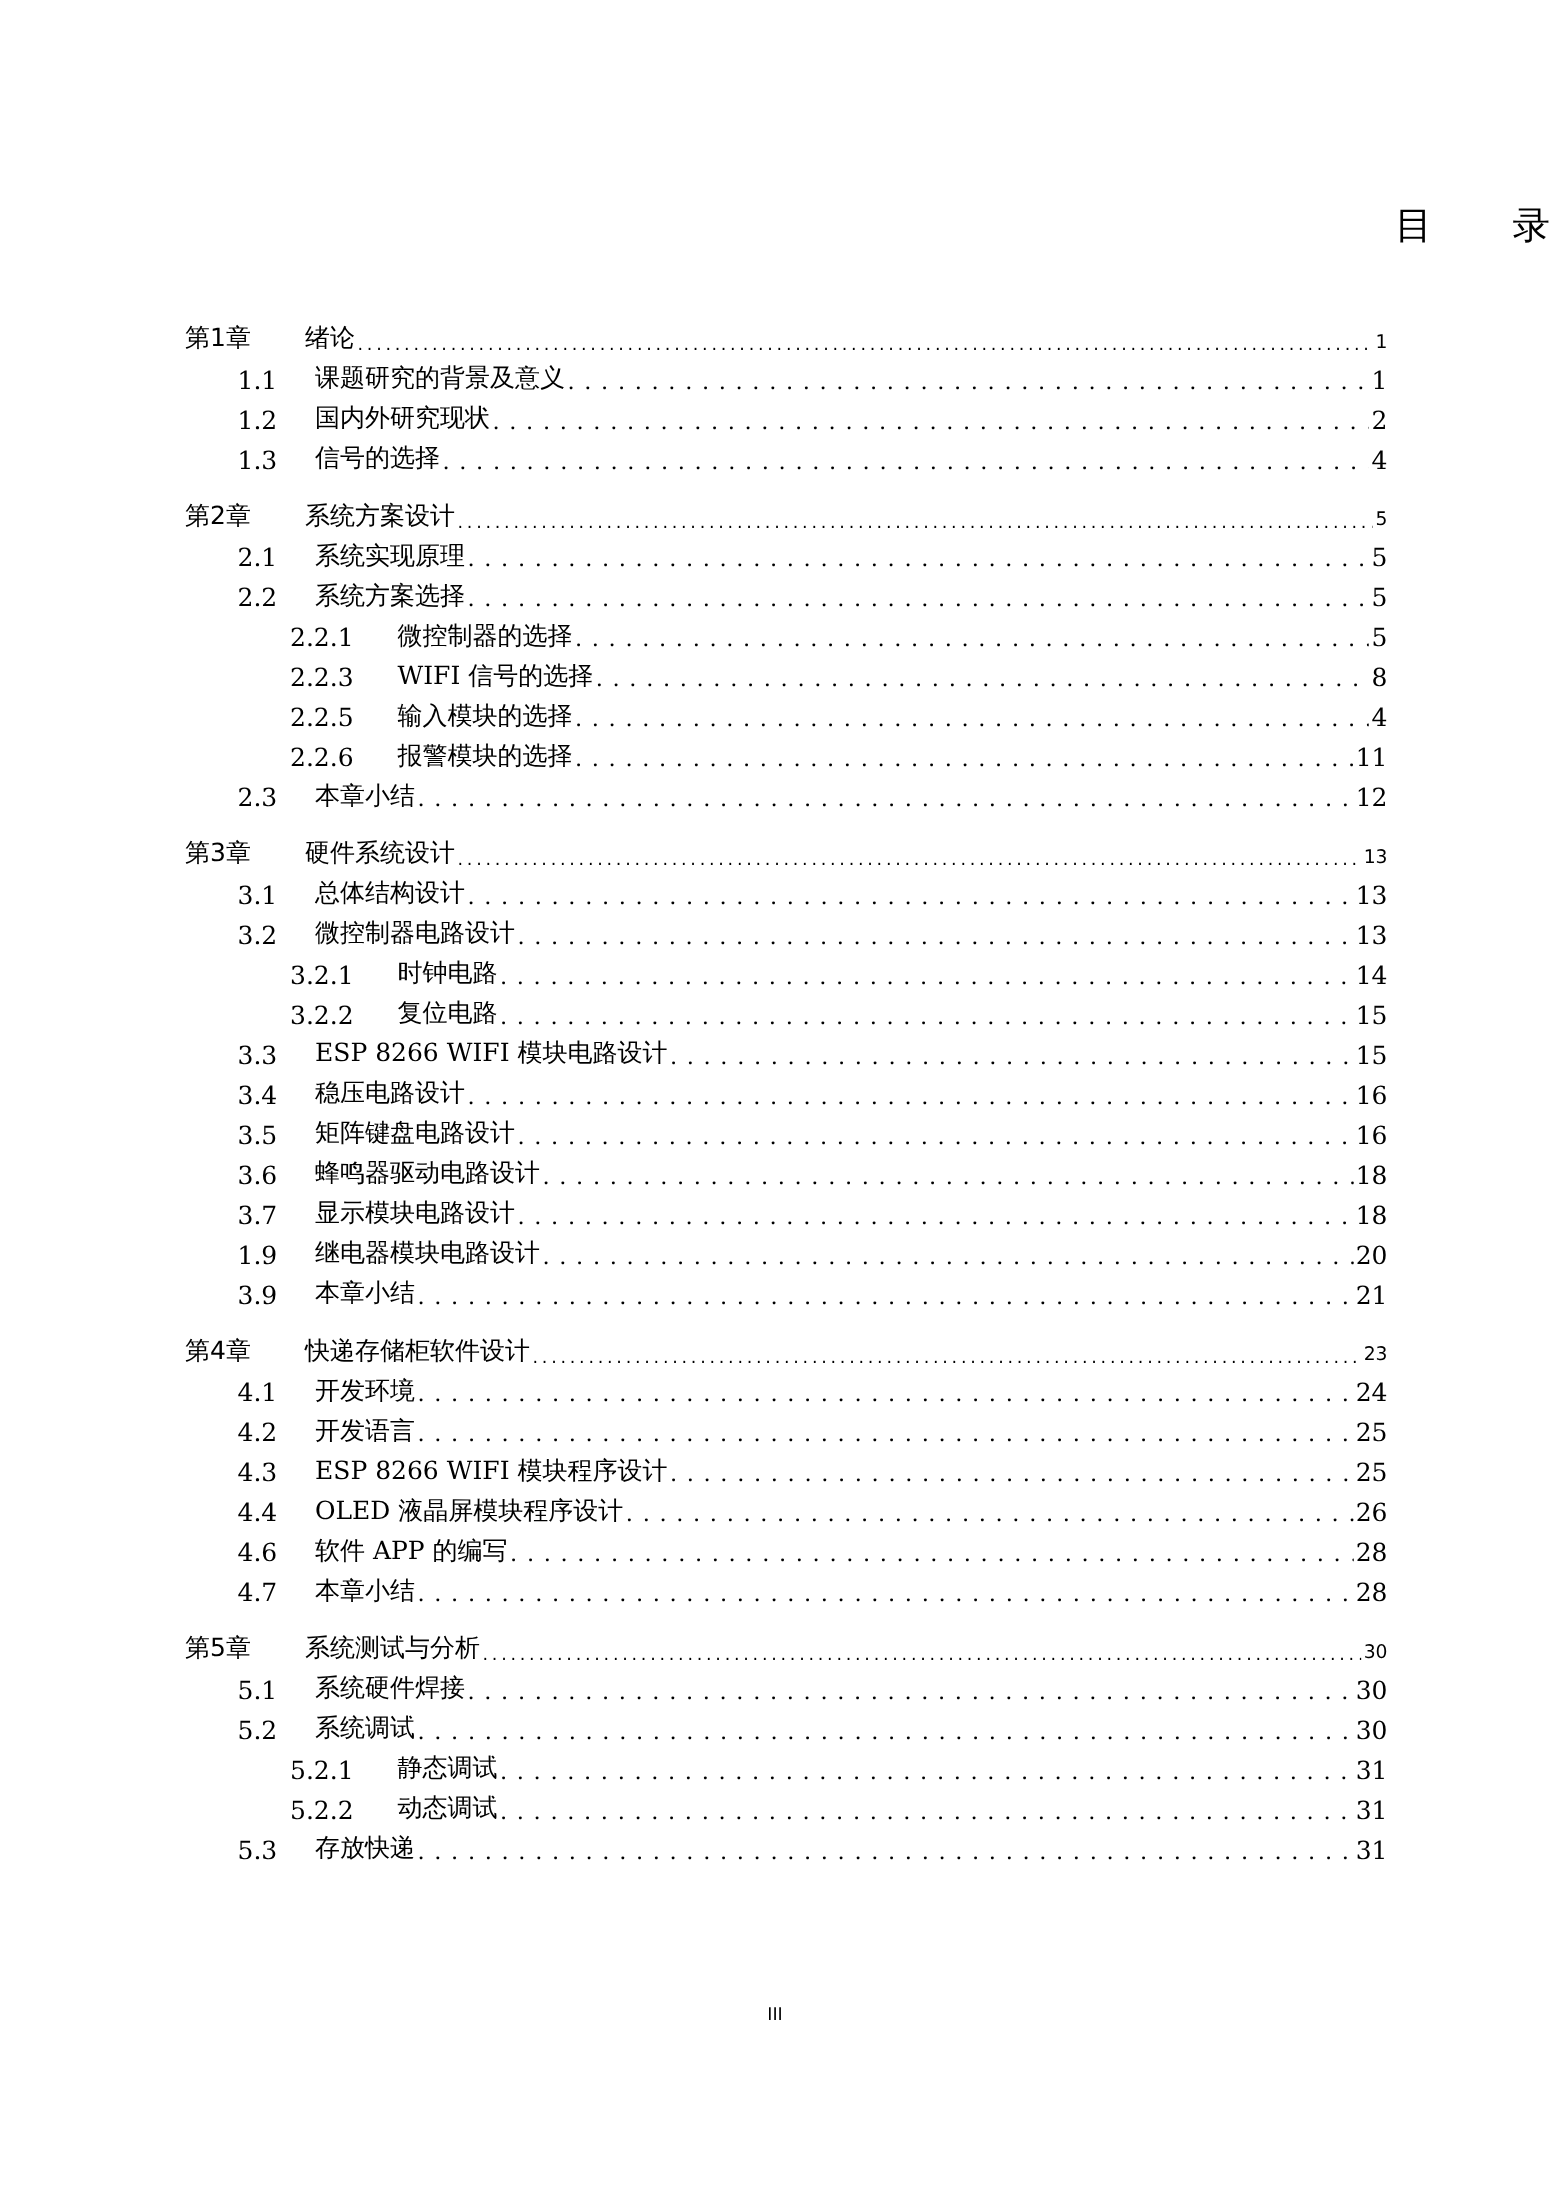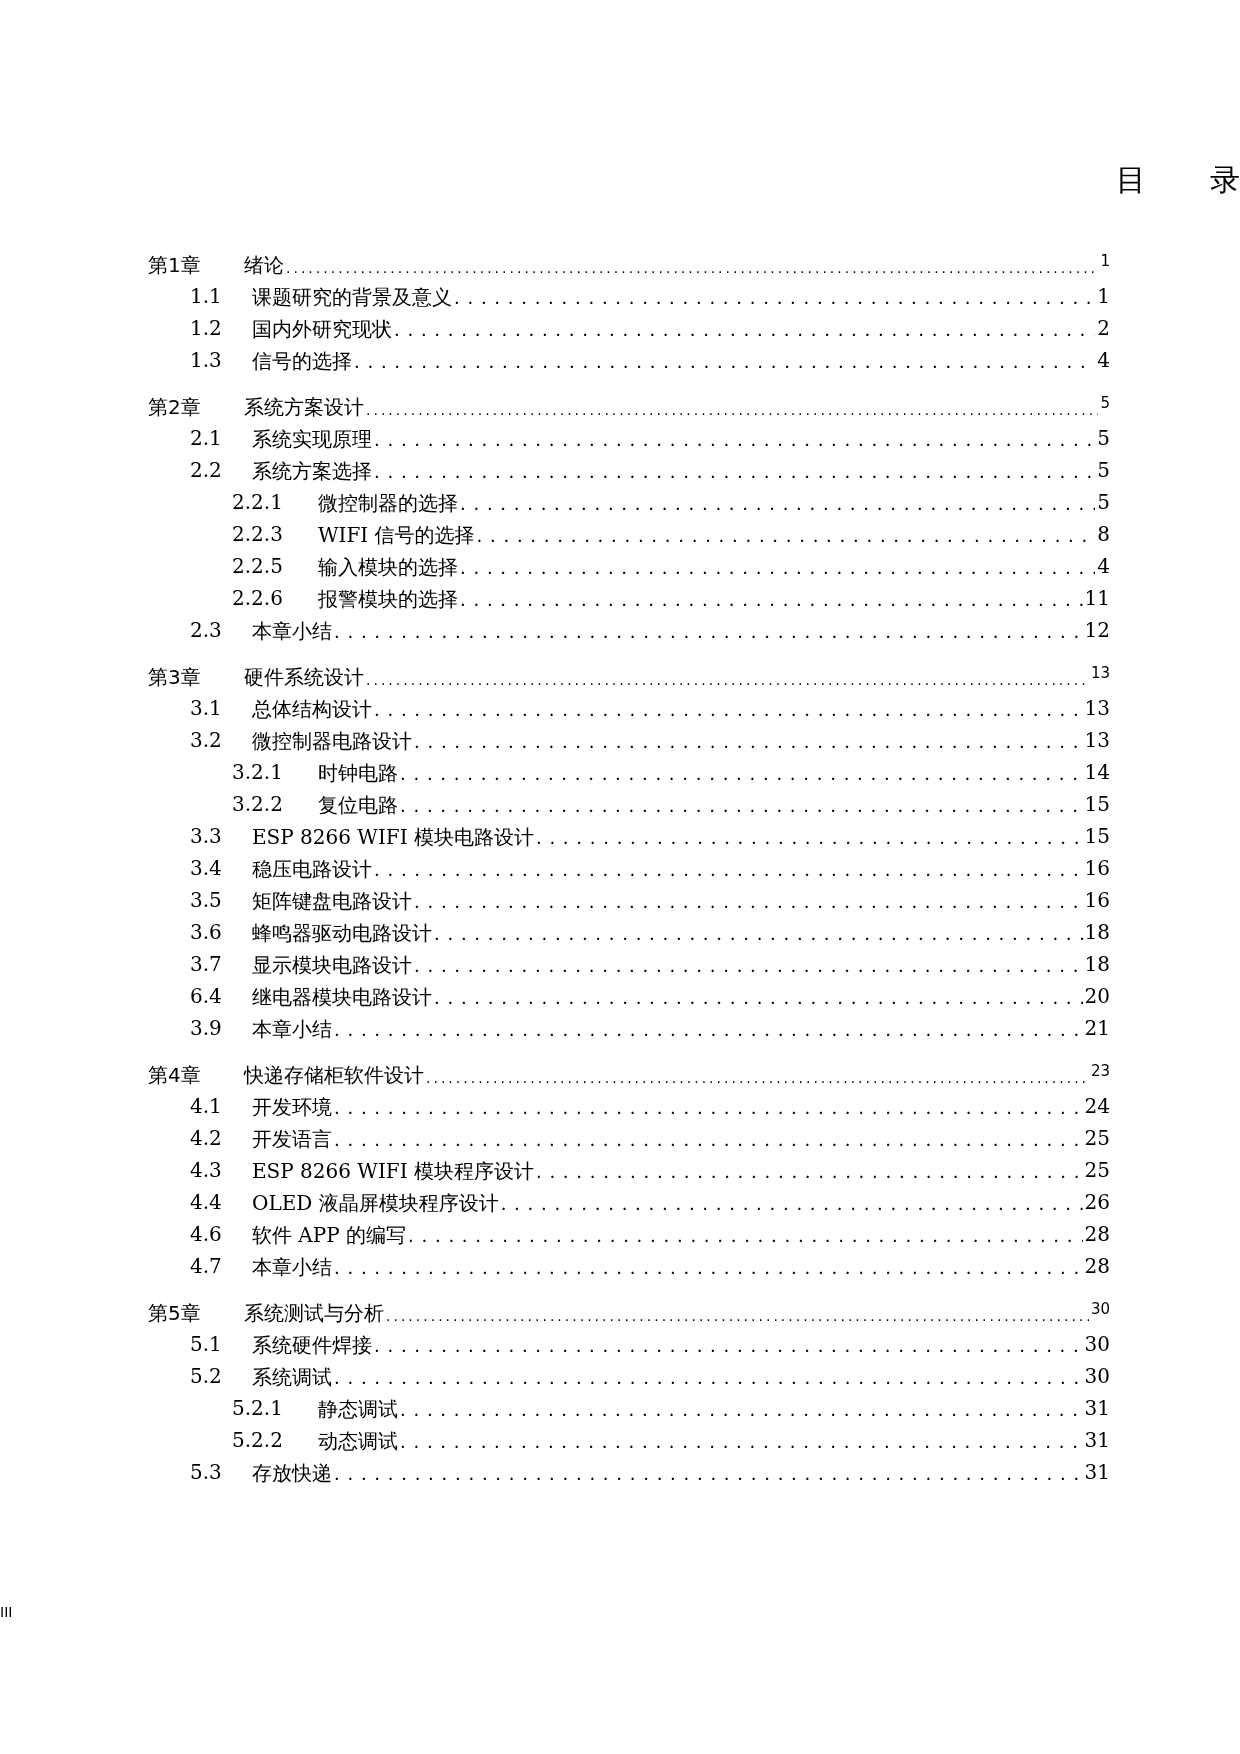--- a/index.html
+++ b/index.html
@@ -5,21 +5,21 @@
   html, body { margin: 0; padding: 0; background: #ffffff; }
   body { width: 1240px; height: 1754px; position: relative; overflow: hidden; color: #000; }
   .title {
     position: absolute; top: 160px; left: 0; width: 1240px; text-align: right;
     font-family: "DejaVu Sans", sans-serif; font-size: 30px; letter-spacing: 0;
   }
   .title span { display: inline-block; }
   .title .gap { width: 64px; }
   .toc { position: absolute; top: 252px; left: 148px; width: 962px; }
   .row {
-    position: relative; height: 32px; display: flex; 
+    position: relative; height: 32px; display: flex; align-items: flex-end;
     white-space: nowrap; overflow: hidden;
   }
   .row.chapter {
     height: 32px; margin-top: 14px;
     font-family: "DejaVu Sans", sans-serif; font-size: 20px;
   }
   .row.chapter:first-child { margin-top: 0; }
   .row.section, .row.subsection {
     font-family: "DejaVu Serif", serif; font-size: 20px;
   }
@@ -35,21 +35,21 @@
     content: ". . . . . . . . . . . . . . . . . . . . . . . . . . . . . . . . . . . . . . . . . . . . . . . . . . . . . . . . . . . . . . . . . . . . . . . . . . . . . . . . . . . . . . . . . . . . . . . . . . . . . . . . . . . . . . . . . . . . . . . . .";
     position: absolute; left: 0; bottom: 0; white-space: nowrap; font-size: 18px; letter-spacing: 1px;
   }
   .chapter .leader::after {
     content: "............................................................................................................................................................................................................................";
     font-size: 14px; letter-spacing: 3px;
   }
   .page { flex: none; text-align: right; }
   .chapter .page { font-size: 15px; padding-bottom: 2px; }
   .footer {
-    position: absolute; top: 1604px; left: 0; width: 1240px; text-align: left;
+    position: absolute; top: 1604px; left: 0; width: 1240px; text-align: center;
     font-family: "DejaVu Sans", sans-serif; font-size: 14px;
   }
 </style>
 </head>
 <body>
 
 <div class="title">
   <span>目</span><span class="gap"></span><span>录</span>
 </div>
 
@@ -180,21 +180,21 @@
       <span class="leader"></span>
       <span class="page">18</span>
     </div>
     <div class="row section">
       <span class="num">3.7</span>
       <span class="label">显示模块电路设计</span>
       <span class="leader"></span>
       <span class="page">18</span>
     </div>
     <div class="row section">
-      <span class="num">6.4</span>
+      <span class="num">1.9</span>
       <span class="label">继电器模块电路设计</span>
       <span class="leader"></span>
       <span class="page">20</span>
     </div>
     <div class="row section">
       <span class="num">3.9</span>
       <span class="label">本章小结</span>
       <span class="leader"></span>
       <span class="page">21</span>
     </div>

